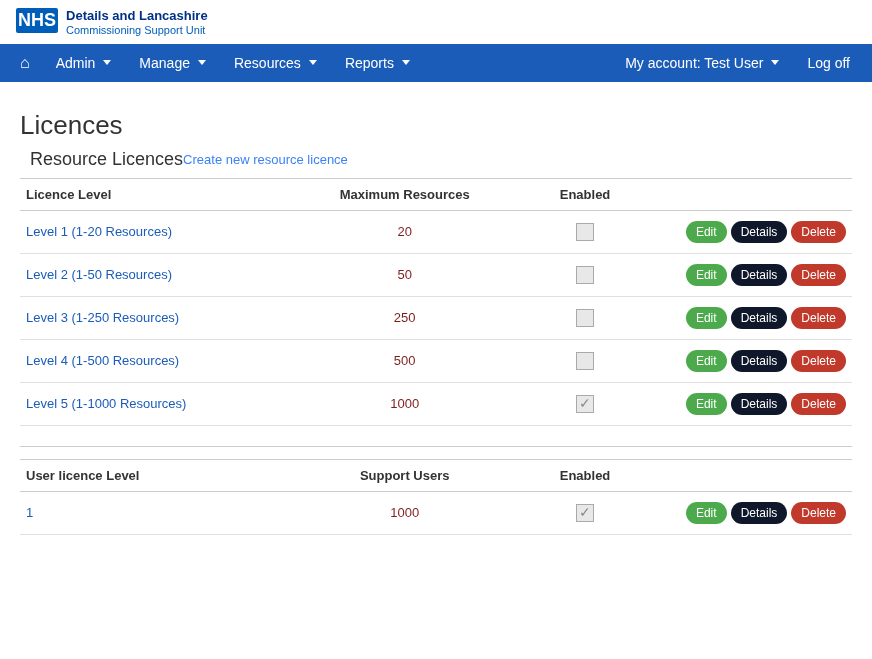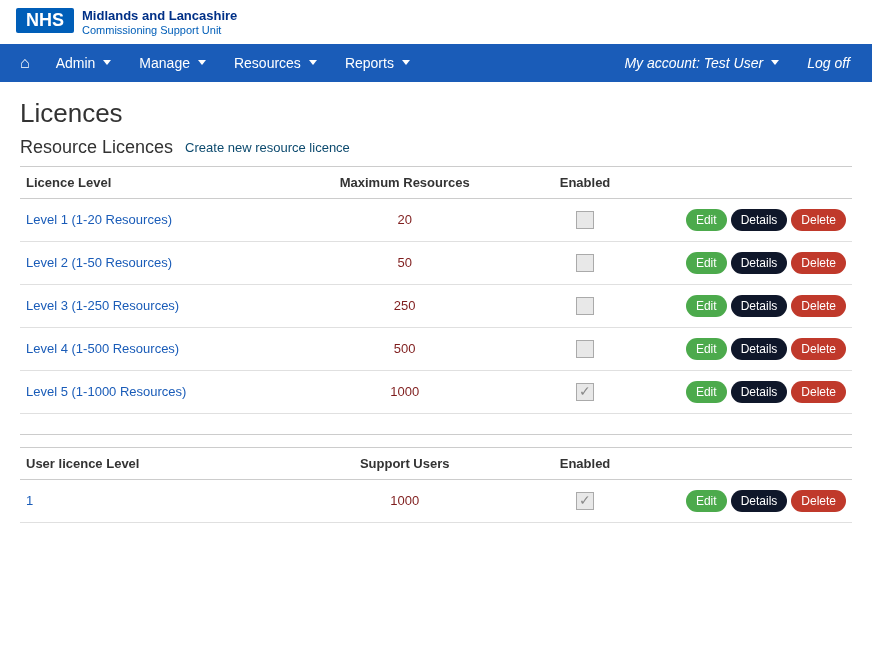--- a/index.html
+++ b/index.html
@@ -15,21 +15,21 @@
     }
     .nhs-logo {
       display: flex;
       align-items: flex-start;
     }
     .nhs-badge {
       background: #005eb8;
       color: #fff;
       font-weight: bold;
       font-size: 18px;
-      padding: 2px 10px;
+      padding: 2px 2px;
       margin-right: 8px;
       border-radius: 2px;
     }
     .nhs-org {
       display: flex;
       flex-direction: column;
       justify-content: center;
     }
     .nhs-org-name {
       font-size: 13px;
@@ -68,55 +68,55 @@
       cursor: pointer;
       font-size: 14px;
       white-space: nowrap;
       gap: 4px;
     }
     .navbar-item.home-icon { padding: 0 12px; font-size: 16px; }
     .navbar-right {
       margin-left: auto;
       display: flex;
       align-items: center;
-      font-style: italic;
     }
     .caret {
       display: inline-block;
       width: 0; height: 0;
       border-left: 4px solid transparent;
       border-right: 4px solid transparent;
       border-top: 5px solid #fff;
       margin-left: 4px;
     }
 
     
     .main-content {
-      padding: 16px 20px;
+      padding: 28px 20px;
     }
     .page-title {
       font-size: 26px;
       font-weight: normal;
       color: #333;
       margin-bottom: 4px;
     }
     .section-header {
       display: flex;
       align-items: center;
-      gap: 12px;
+      gap: 0;
       margin-bottom: 8px;
       margin-top: 8px;
+      margin-left: 10px;
     }
     .section-title {
       font-size: 18px;
       font-weight: normal;
       color: #333;
     }
     .create-link {
-      color: #0c4a6e;
+      color: #3b82f6;
       font-size: 13px;
       cursor: pointer;
       text-decoration: none;
     }
 
     
     table {
       width: 100%;
       border-collapse: collapse;
       margin-bottom: 20px;
@@ -197,21 +197,21 @@
       margin: 4px 0 12px 0;
     }
   </style>
 </head>
 <body>
 
 <div class="top-header">
   <div class="nhs-logo">
     <div class="nhs-badge">NHS</div>
     <div class="nhs-org">
-      <span class="nhs-org-name">Midlands and Lancashire</span>
+      <span class="nhs-org-name">Details and Lancashire</span>
       <span class="nhs-org-sub">Commissioning Support Unit</span>
     </div>
   </div>
 </div>
 
 <nav class="navbar">
   <div class="navbar-item home-icon">⌂</div>
   <div class="navbar-item">
     <span>Admin</span>
     <span class="caret"></span>

